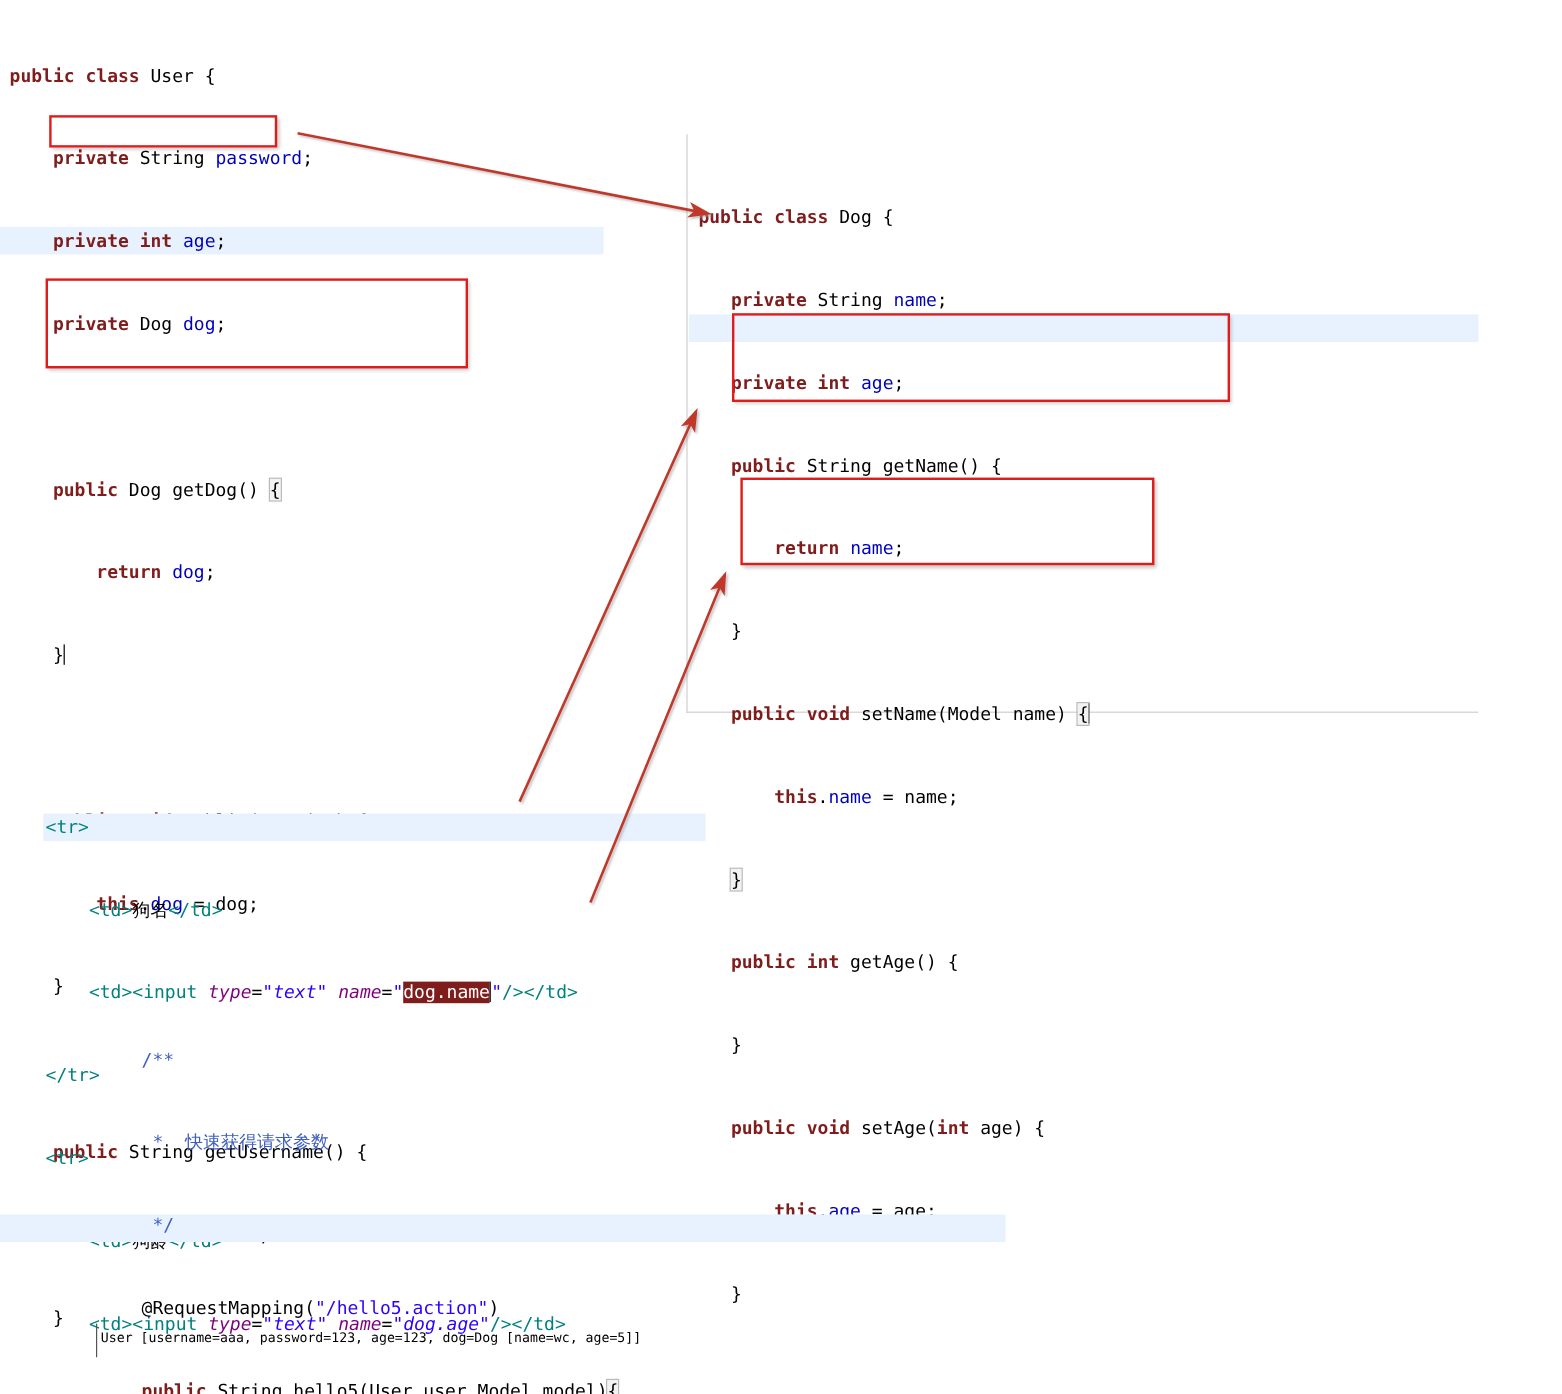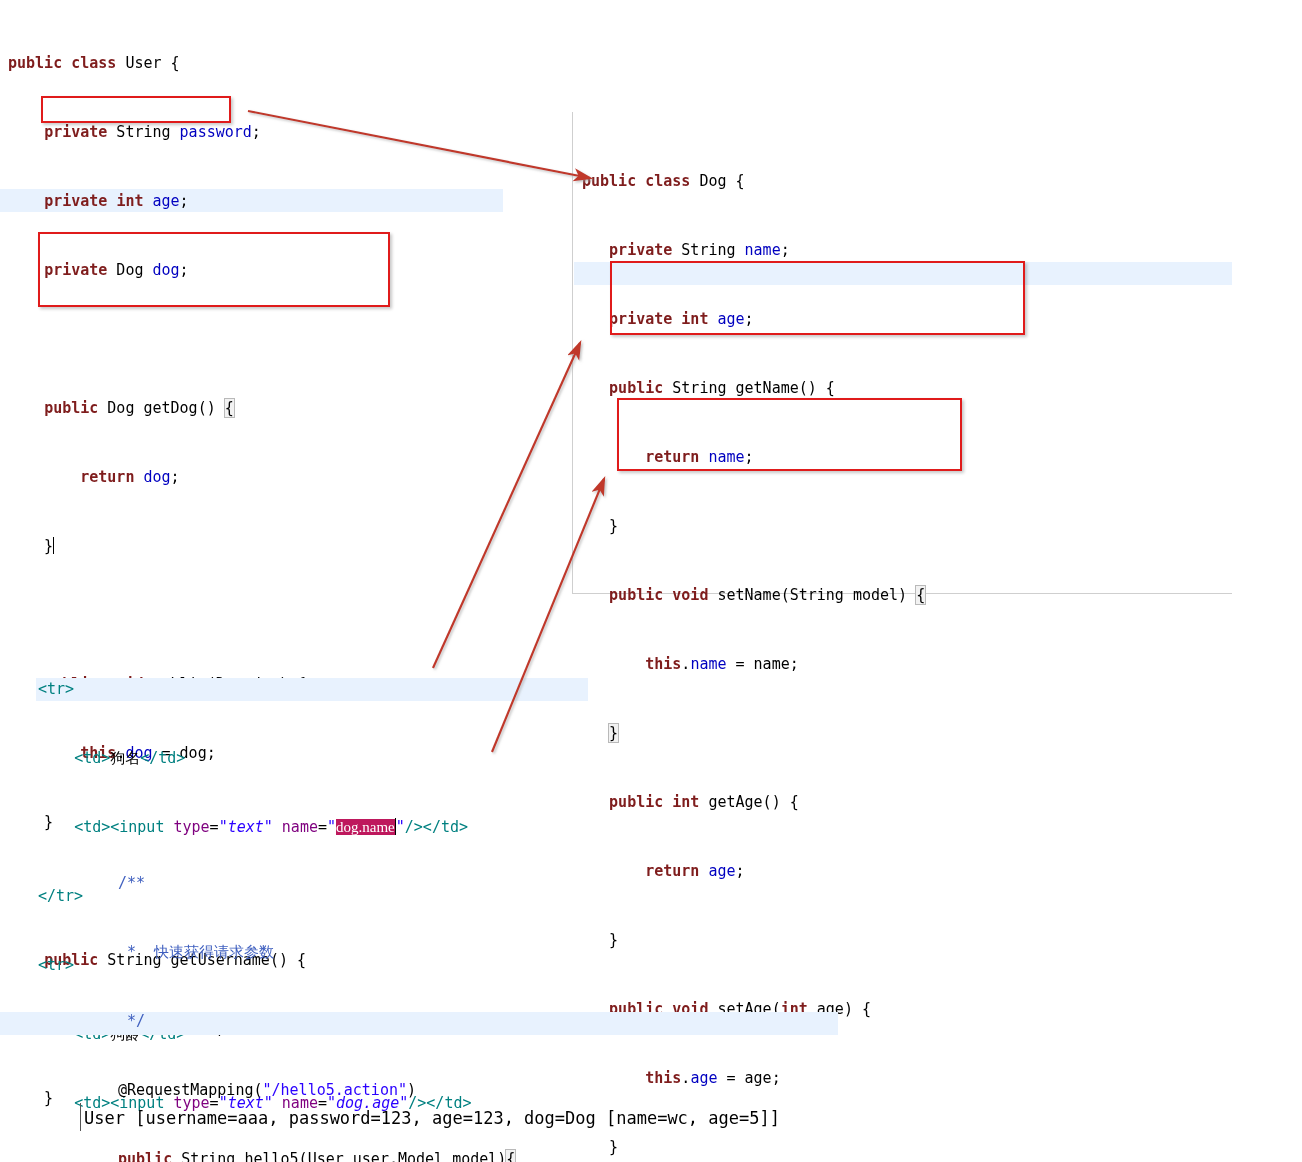--- a/index.html
+++ b/index.html
@@ -19,33 +19,32 @@
     color:#000000;
     letter-spacing:0px;
   }
   
   .kw{color:#7f1d1d;font-weight:bold;}
   .fld{color:#0000C0;}
   .str{color:#2A00FF;}
   .cmt{color:#3F5FBF;}
   .plain{color:#000000;}
   .tag{color:#008080;text-align:right;}
-  .attr{color:#7F007F;}
+  .attr{color:#7F007F;font-style:italic;}
   .attrval{color:#2A00FF;font-style:italic;}
 
   
   .hl{
     position:absolute;
     background:#E8F2FE;
   }
   
   .sel{
-    background:#be185d;
+    background:#7f1d1d;
     color:#ffffff;
-    font-family:Liberation Serif, serif;
   }
   .caret{
     display:inline-block;
     width:1px;height:17px;
     background:#000;
     vertical-align:-3px;
   }
   
   .redbox{
     position:absolute;
@@ -73,21 +72,21 @@
   }
   svg.arrows{
     position:absolute;
     left:0;top:0;
     width:1302px;height:1162px;
     pointer-events:none;
   }
   .console{
     position:absolute;
     font-family:"DejaVu Sans Mono","Liberation Mono",monospace;
-    font-size:17px;
+    font-size:11px;
     color:#000;
     white-space:pre;
   }
   .console-caret{
     position:absolute;
     width:1px;height:28px;
     background:#555;
   }
 </style>
 </head>
@@ -125,25 +124,24 @@
 
 <div class="panel-hl" style="left:574px;top:262px;width:658px;height:23px;"></div>
 
 <div class="code" style="left:582px;top:124px;">
   <div><span class="kw">public class</span><span class="plain"> Dog {</span></div>
   <div><span class="plain">   </span><span class="kw">private</span><span class="plain"> String </span><span class="fld">name</span><span class="plain">;</span></div>
   <div><span class="plain">   </span><span class="kw">private</span><span class="plain"> </span><span class="kw">int</span><span class="plain"> </span><span class="fld">age</span><span class="plain">;</span></div>
   <div><span class="plain">   </span><span class="kw">public</span><span class="plain"> String getName() {</span></div>
   <div><span class="plain">       </span><span class="kw">return</span><span class="plain"> </span><span class="fld">name</span><span class="plain">;</span></div>
   <div><span class="plain">   }</span></div>
-  <div><span class="plain">   </span><span class="kw">public void</span><span class="plain"> setName(String model) </span><span class="brk">{</span><span class="caret"></span></div>
+  <div><span class="plain">   </span><span class="kw">public void</span><span class="plain"> setName(Model name) </span><span class="brk">{</span><span class="caret"></span></div>
   <div><span class="plain">       </span><span class="kw">this</span><span class="plain">.</span><span class="fld">name</span><span class="plain"> = name;</span></div>
   <div><span class="plain">   </span><span class="brk">}</span></div>
   <div><span class="plain">   </span><span class="kw">public</span><span class="plain"> </span><span class="kw">int</span><span class="plain"> getAge() {</span></div>
-  <div><span class="plain">       </span><span class="kw">return</span><span class="plain"> </span><span class="fld">age</span><span class="plain">;</span></div>
   <div><span class="plain">   }</span></div>
   <div><span class="plain">   </span><span class="kw">public void</span><span class="plain"> setAge(</span><span class="kw">int</span><span class="plain"> age) {</span></div>
   <div><span class="plain">       </span><span class="kw">this</span><span class="plain">.</span><span class="fld">age</span><span class="plain"> = age;</span></div>
   <div><span class="plain">   }</span></div>
   
   
   
   
   
 </div>

